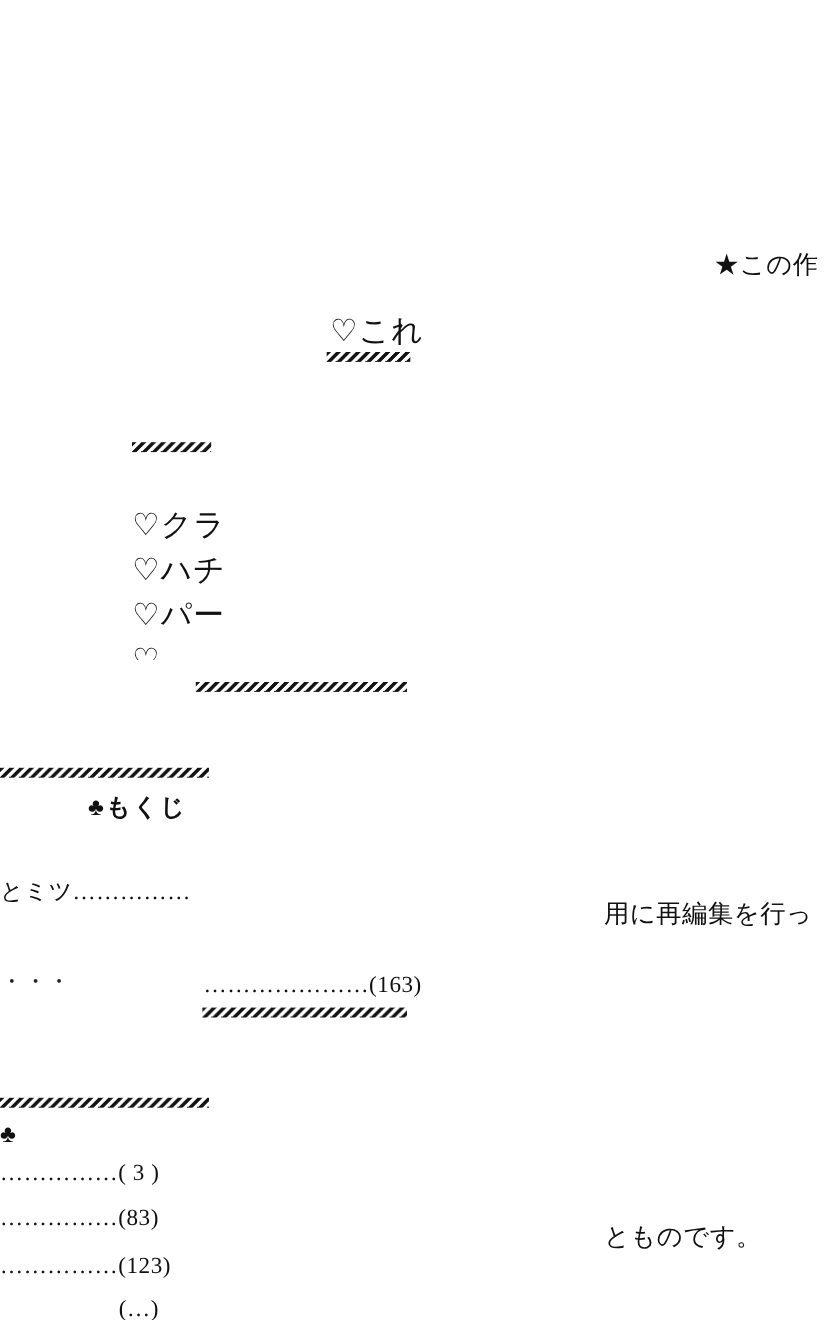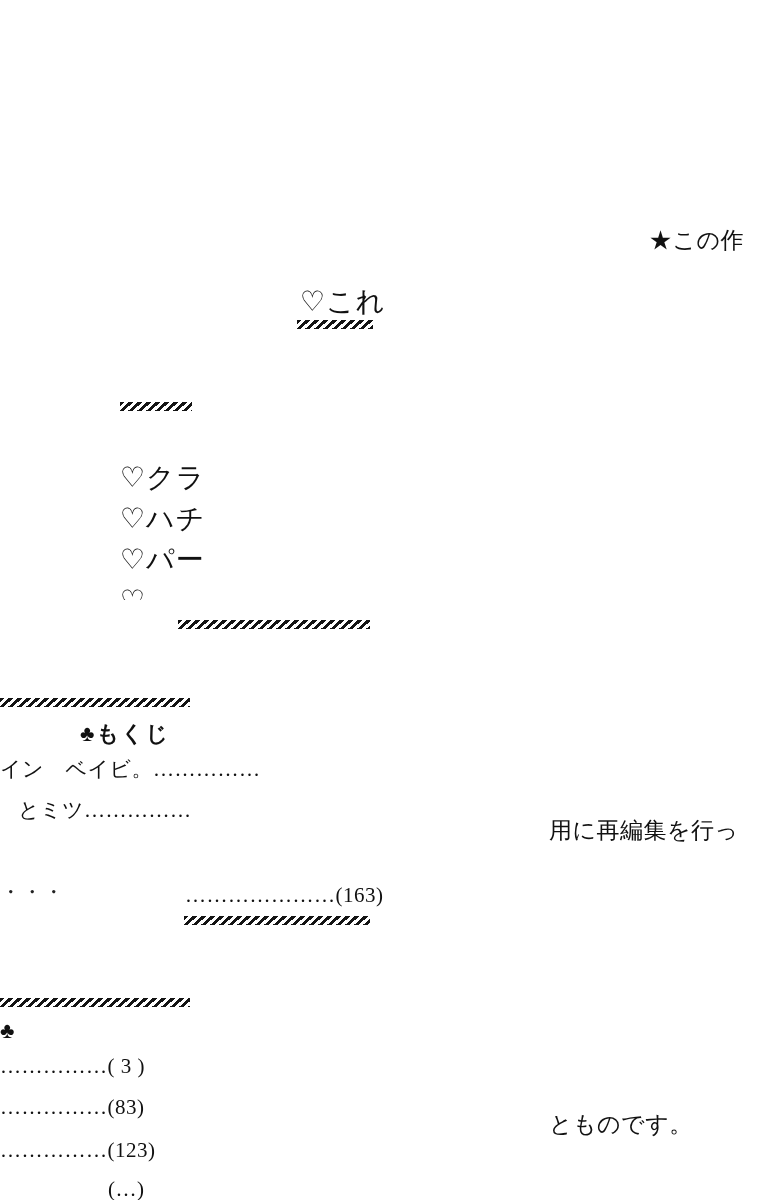--- a/index.html
+++ b/index.html
@@ -90,25 +90,22 @@
   </div>
 
   <div class="txt heart" style="left:120px; top:586px; overflow:hidden; height:14px; width:36px;">♡</div>
 
   <div class="squiggle" style="left:178px; top:620px; width:192px;"></div>
 
   <div class="squiggle" style="left:0px; top:698px; width:190px;"></div>
 
   <div class="txt club-title" style="left:80px; top:722px;">♣もくじ</div>
 
-  <div class="txt toc-line" style="left:0px; top:758px;">
-    <span>イン　ベイビ。</span><span>……………</span>
-  </div>
 
-  <div class="txt toc-line" style="left:18px; top:799px;text-align:center;">
+  <div class="txt toc-line" style="left:0px; top:799px;text-align:center;">
     <span>とミツ</span><span>……………</span>
   </div>
 
 
   <div class="txt toc-line" style="left:0px; top:881px; color:#222;">・・・</div>
 
   <div class="txt toc-line" style="left:185px; top:884px;">
     <span>…………………</span><span>(163)</span>
   </div>
   <div class="squiggle" style="left:184px; top:916px; width:186px;"></div>

